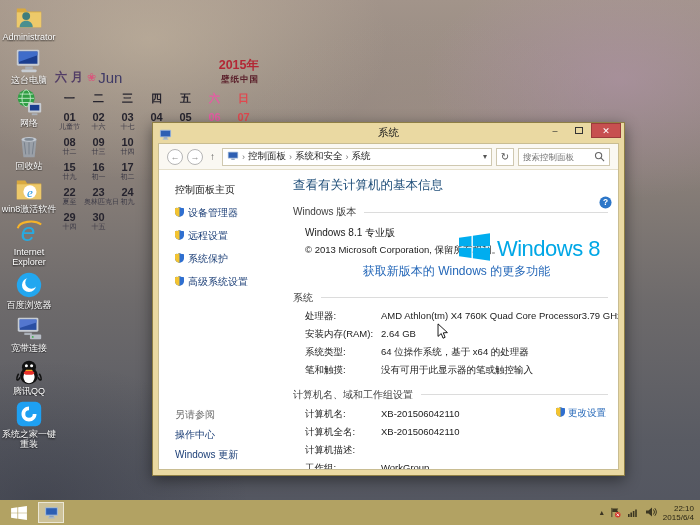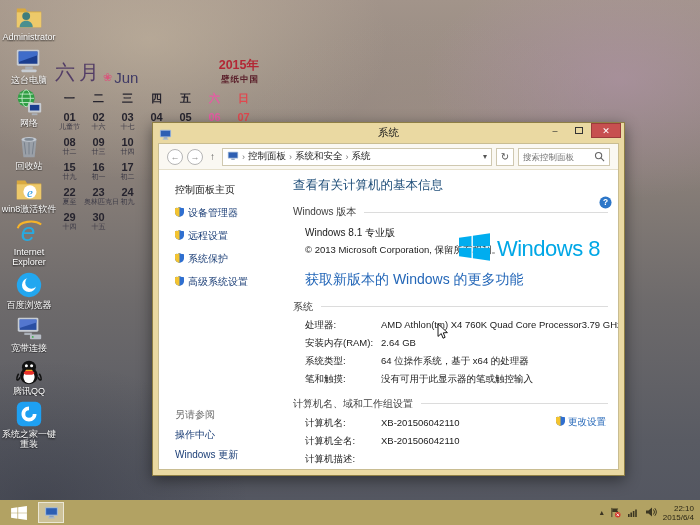--- a/index.html
+++ b/index.html
@@ -9,21 +9,21 @@
       radial-gradient(ellipse 280px 170px at 620px 80px, rgba(186,150,182,0.45), transparent 70%),
       radial-gradient(ellipse 340px 200px at 150px 40px, rgba(207,192,167,0.5), transparent 70%),
       radial-gradient(ellipse 260px 160px at 430px 130px, rgba(172,152,142,0.35), transparent 70%),
       radial-gradient(ellipse 300px 200px at 40px 500px, rgba(25,28,40,0.28), transparent 70%),
       linear-gradient(180deg,#a2948a 0%,#8a8079 32%,#6d6a6b 58%,#595b63 84%,#525560 100%);
   }
 
   
   #calendar { position:absolute; left:55px; top:58px; width:204px; color:#26242e; }
   .cal-head { display:flex; align-items:flex-end; }
-  .cal-month-cn { font-size:20px; font-weight:normal; color:#523d66; letter-spacing:4px; }
+  .cal-month-cn { font-size:12px; font-weight:bold; color:#523d66; letter-spacing:4px; }
   .cal-flower { font-size:11px; color:#d8577c; margin:0 2px 2px 0; }
   .cal-month-en { font-size:15px; color:#3f3a66; }
   .cal-right { margin-left:auto; text-align:right; line-height:11px; margin-bottom:1px; }
   .cal-year { font-size:12.5px; font-weight:bold; color:#b32735; }
   .cal-brand { font-size:8.5px; font-weight:bold; color:#5a1f2a; letter-spacing:1px; }
   .cal-grid-row { display:flex; margin-top:5px; }
   .cal-grid-row .c { width:29px; text-align:center; }
   .wd { font-size:11px; font-weight:bold; }
   .wd.pink { color:#e75ba4; } .wd.red { color:#e0484f; }
   .cell .d { display:block; font-size:11px; font-weight:bold; line-height:12px; }
@@ -72,21 +72,21 @@
   .see-head { color:#6d6d6d; }
   .see-item { margin-top:6px; color:#1c3f77; }
 
   #main { flex:1; position:relative; padding:4px 10px 0 10px; min-width:0; }
   .help-ico { position:absolute; right:6px; top:24px; }
   h1.vh { font-size:12.5px; font-weight:normal; color:#1f4e79; margin:2px 0 3px 2px; }
   .shead { display:flex; align-items:center; margin:11px 0 0 2px; font-size:10px; color:#3e3e3e; }
   .shead .rule { flex:1; border-bottom:1px solid #dcdcdc; margin-left:8px; }
   .edition { margin:7px 0 0 14px; font-size:10px; color:#1a1a1a; }
   .copyright { margin:4px 0 0 14px; width:222px; font-size:9.5px; line-height:11.5px; color:#1a1a1a; }
-  .morelink { margin:15px 0 0 14px; font-size:14px; color:#2467b8; }
+  .morelink { margin:7px 0 0 14px; font-size:12px; color:#2467b8;text-align:center; }
   .winlogo { position:absolute; right:18px; top:62px; display:flex; align-items:center; gap:7px; }
   .winlogo-text { font-size:22px; color:#00a7e6; letter-spacing:-0.5px; white-space:nowrap; }
   .irow { display:flex; align-items:baseline; margin:5px 0 0 14px; font-size:9.5px; color:#1a1a1a; }
   .irow .rl { width:76px; flex:none; }
   .irow .rv { white-space:nowrap; }
   .irow .rx { margin-left:auto; padding-right:2px; white-space:nowrap; }
   .irow .chg { margin-left:auto; display:flex; align-items:center; gap:3px; color:#2467b8; padding-right:2px; }
 
   
   #cursor { position:absolute; left:437px; top:323px; z-index:9; }

